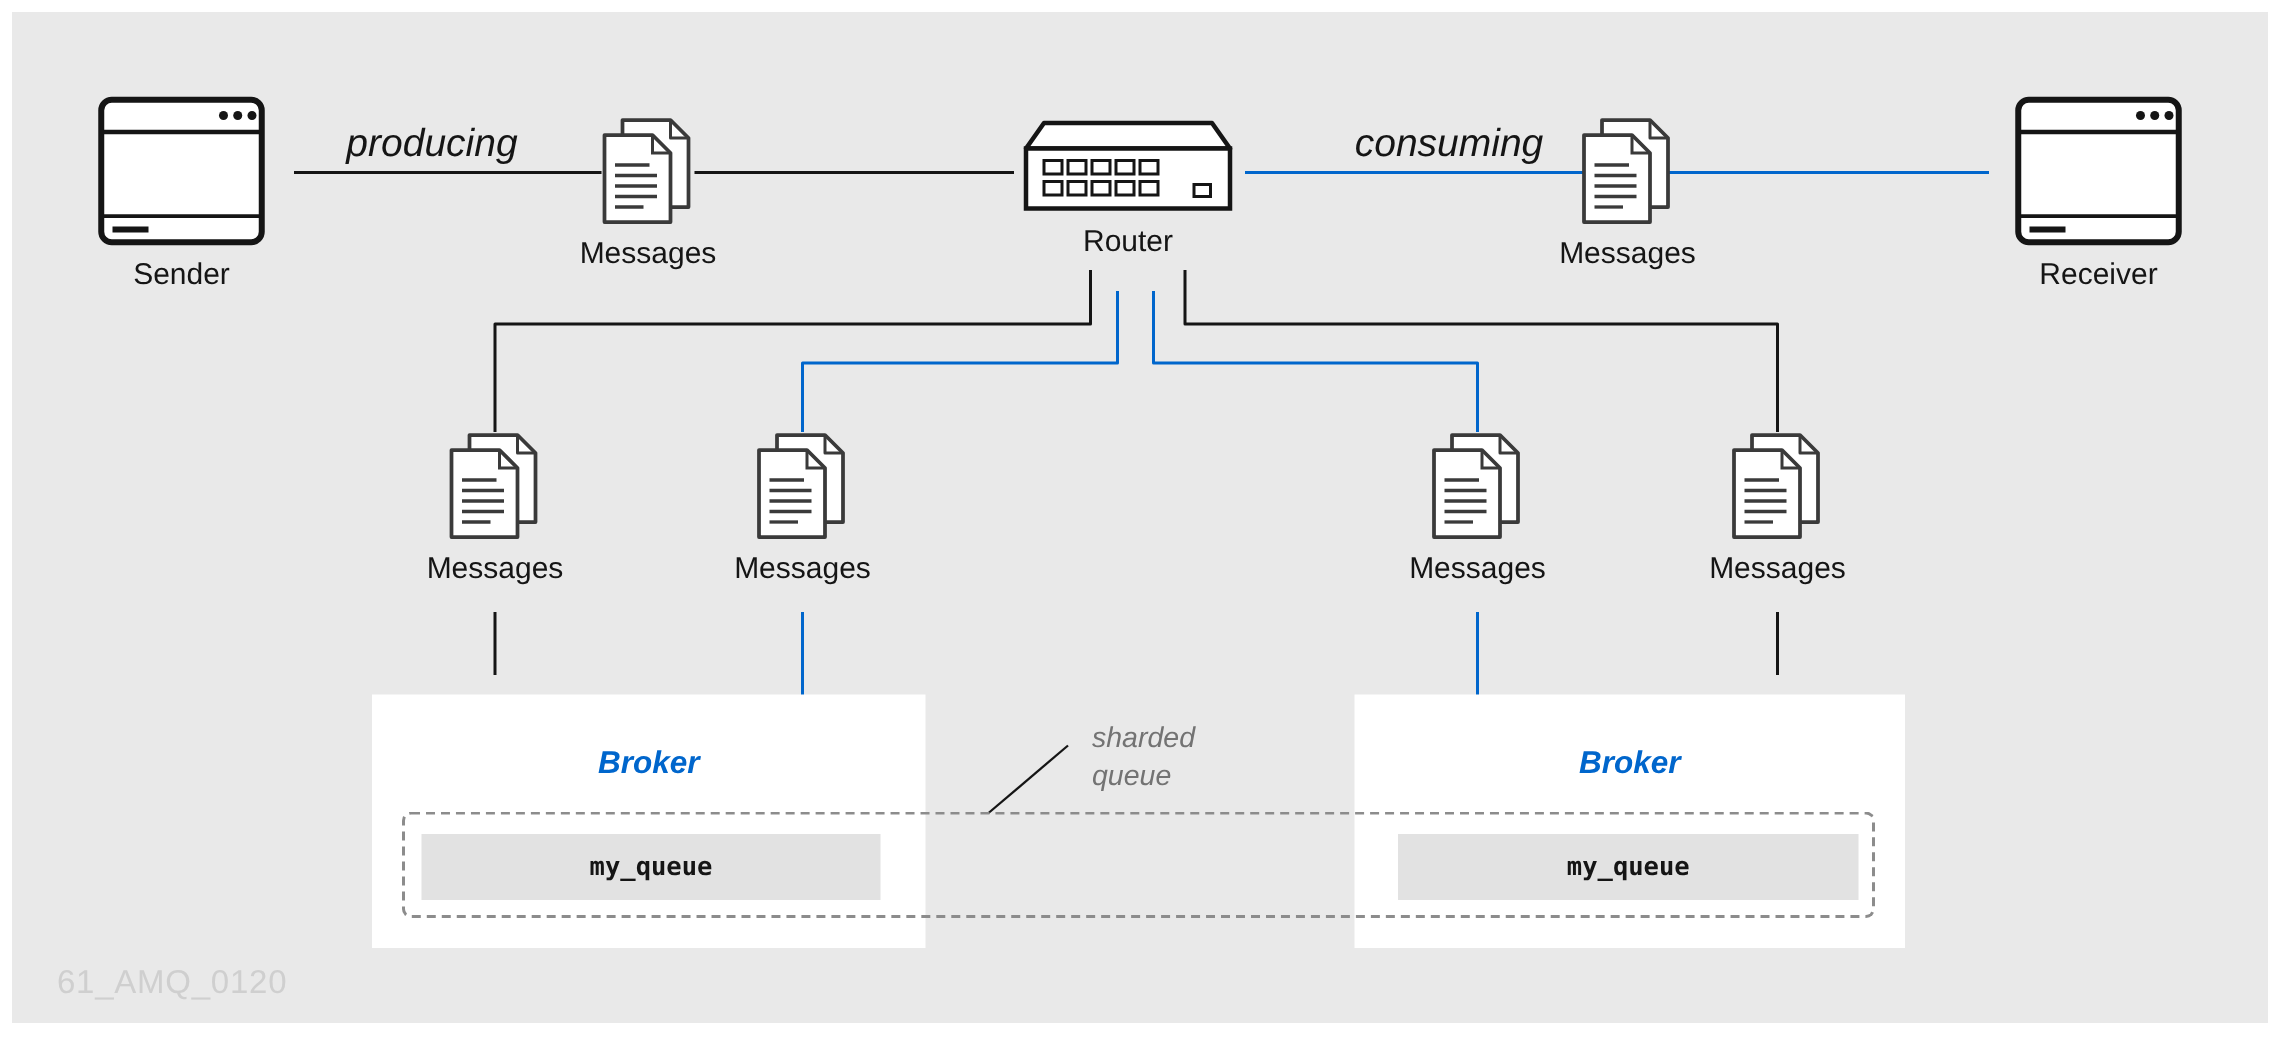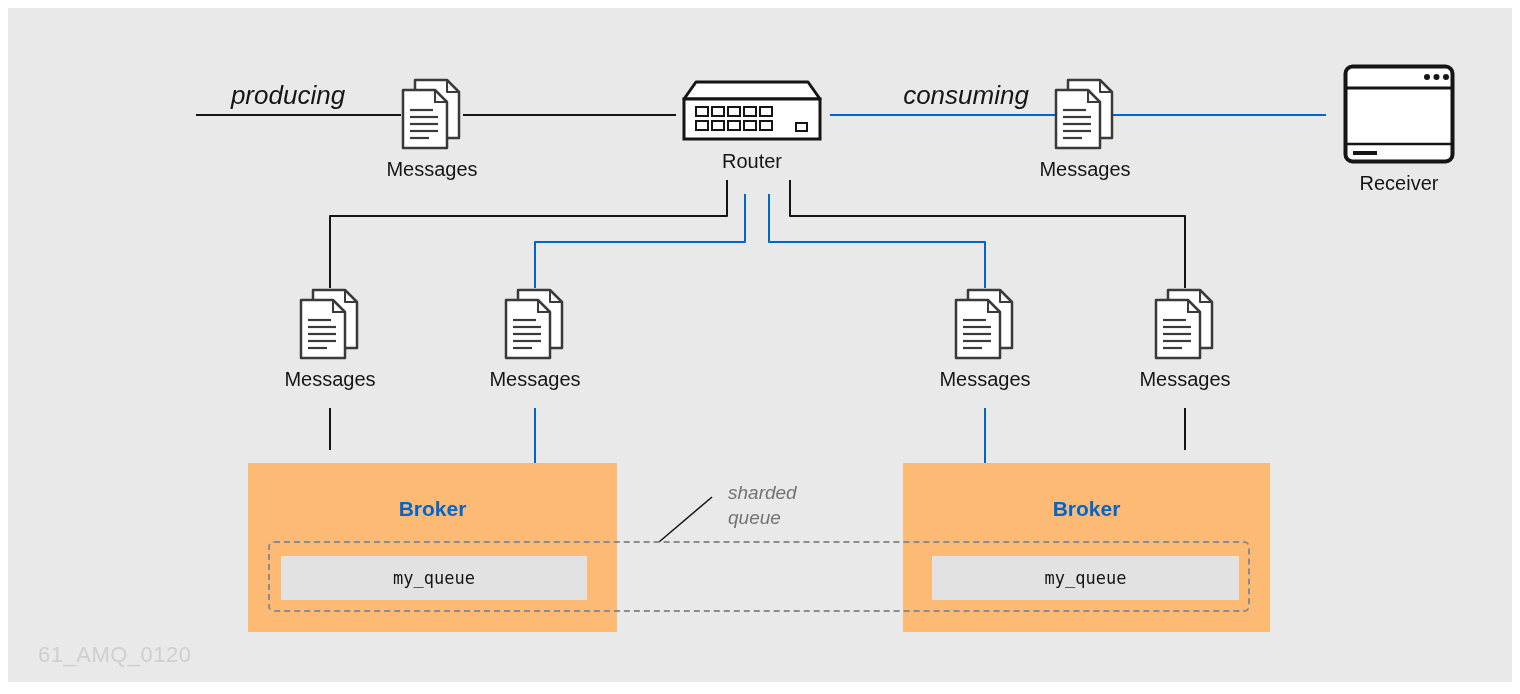--- a/index.html
+++ b/index.html
@@ -11,26 +11,26 @@
   .connectors path { fill:none; stroke-linejoin:round; stroke-linecap:butt; }
   .k { stroke:#151515; stroke-width:2; }
   .b { stroke:#0066cc; stroke-width:2; }
   .thin { stroke-width:1.5; }
 
   .node { position:absolute; display:flex; flex-direction:column; align-items:center; z-index:2; }
   .node-label { font-size:20px; color:#151515; margin-top:8px; text-align:center; white-space:nowrap; }
 
   .edge-label { position:absolute; z-index:2; font-style:italic; font-size:26px; color:#151515; text-align:center; white-space:nowrap; }
 
-  .broker-box { position:absolute; background:#fdba74; z-index:2; }
+  .broker-box { position:absolute; background:#ffffff; z-index:2;font-style:italic; }
   .broker-title { margin-top:34px; text-align:center; color:#0066cc; font-weight:bold; font-size:21px; }
 
   .sharded-boundary { position:absolute; left:268px; top:541px; width:982px; height:71px; border:2px dashed #8c8c8c; border-radius:6px; z-index:3; }
 
-  .queue-box { position:absolute; height:44px; top:556px; background:#e2e2e2; display:flex; align-items:center; justify-content:center; z-index:4; font-family:"DejaVu Sans Mono", monospace; font-size:17px; color:#151515; }
+  .queue-box { position:absolute; height:44px; top:556px; background:#e2e2e2; display:flex; align-items:center; justify-content:center; z-index:4; font-family:"DejaVu Sans Mono", monospace; font-size:17px; color:#151515;font-weight:bold; }
 
   .sharded-label { position:absolute; left:728px; top:480px; z-index:2; font-style:italic; font-size:19px; color:#737373; line-height:1.32; }
 
   .watermark { position:absolute; left:38px; top:642px; z-index:2; font-size:22px; color:#cfcfcf; letter-spacing:0.5px; }
 </style>
 </head>
 <body>
 
 <div class="canvas">
 
@@ -90,20 +90,26 @@
     <path class="k" d="M790 180 L790 216 L1185 216 L1185 288"></path>
     <path class="b" d="M535 288 L535 242 L745 242 L745 194" marker-end="url(#ah-blue)"></path>
     <path class="b" d="M985 288 L985 242 L769 242 L769 194" marker-end="url(#ah-blue)"></path>
     <path class="k" d="M330 408 L330 450" marker-end="url(#ah-black)"></path>
     <path class="b" d="M535 408 L535 464"></path>
     <path class="b" d="M985 408 L985 464"></path>
     <path class="k" d="M1185 408 L1185 450" marker-end="url(#ah-black)"></path>
     <path class="k thin" d="M659 542 L712 497"></path>
   </svg>
 
+  <div class="node" style="left:61px; top:64px; width:120px;">
+    <svg width="112" height="100">
+        <use href="#sym-window"></use>
+      </svg>
+    <div class="node-label">Sender</div>
+  </div>
 
   <div class="node" style="left:1339px; top:64px; width:120px;">
     <svg width="112" height="100">
         <use href="#sym-window"></use>
       </svg>
     <div class="node-label">Receiver</div>
   </div>
 
   <div class="node" style="left:688px; top:80px; width:128px;">
     <svg width="140" height="62">

